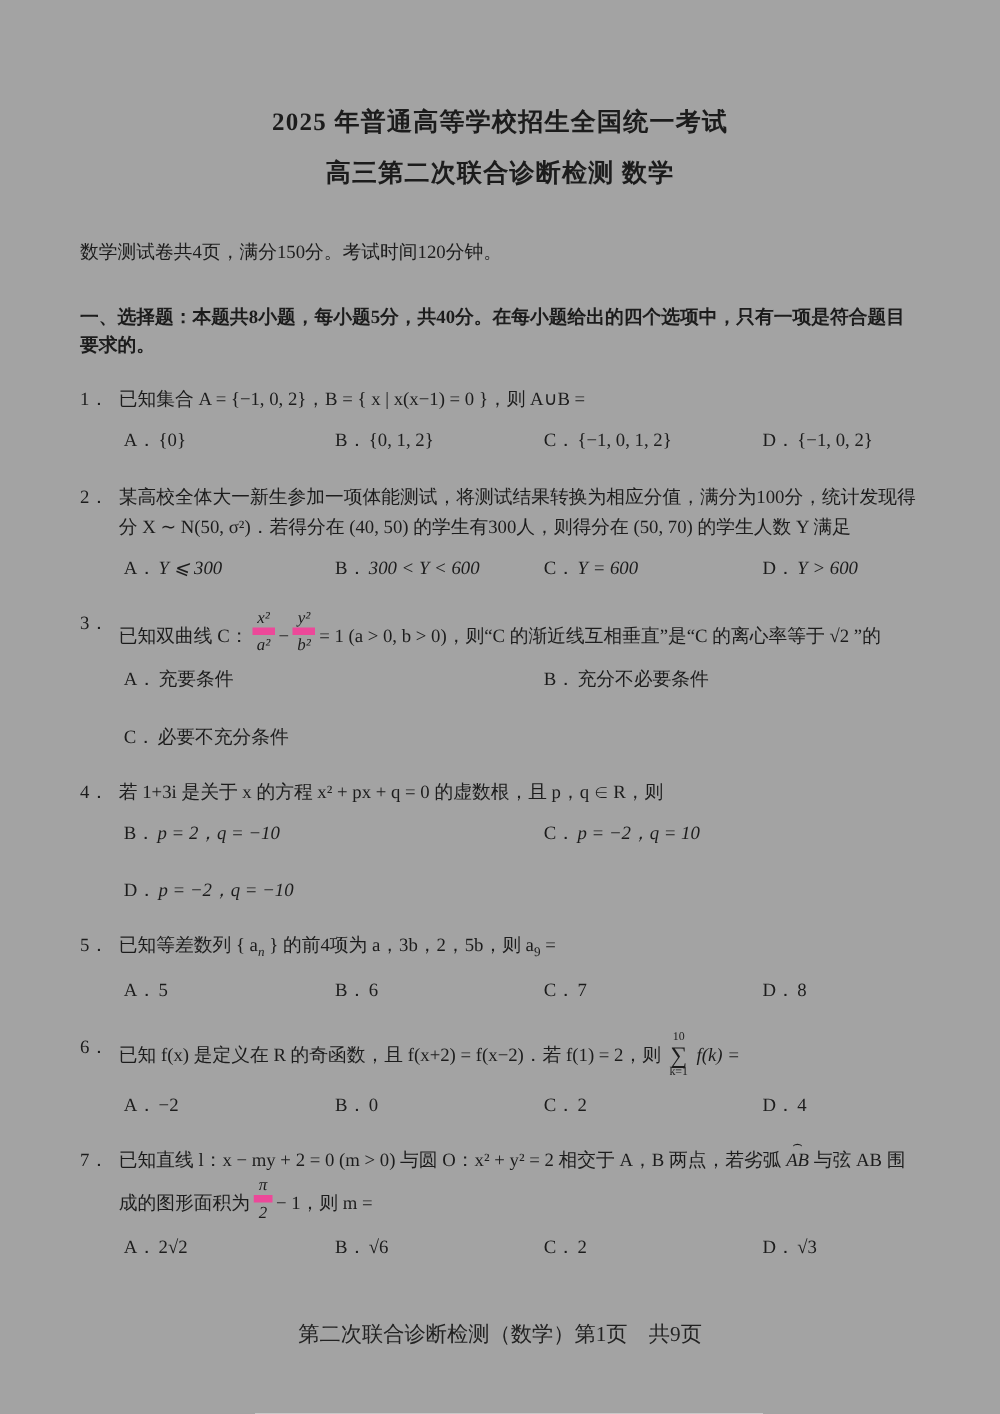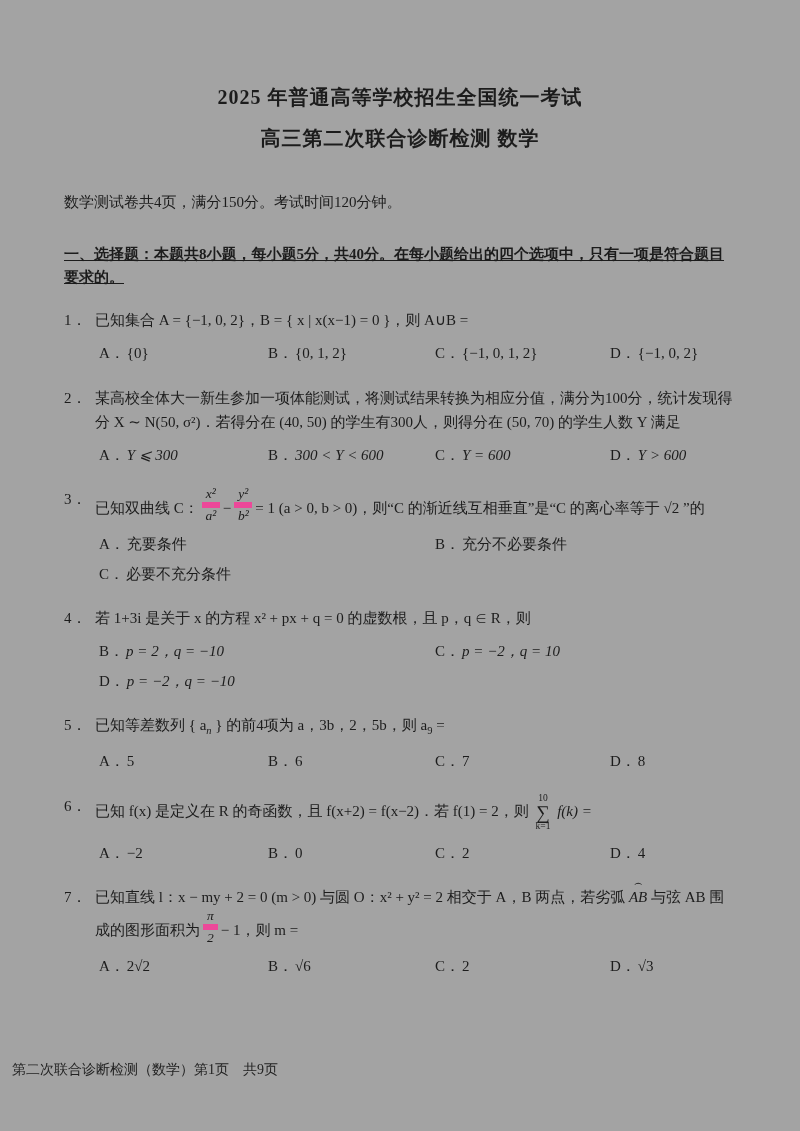--- a/index.html
+++ b/index.html
@@ -25,34 +25,33 @@
   }
   .title2 { margin-bottom: 40px; }
   .intro {
     margin: 0 0 30px 0;
     line-height: 1.4;
   }
   .section-header {
     margin: 0 0 20px 0;
     font-weight: bold;
     line-height: 1.5;
-    text-decoration: underline;
   }
   .question { margin: 0; }
   .qline { display: flex; align-items: flex-start; }
   .qnum { flex: 0 0 31px; width: 31px; line-height: 1.6; }
   .qbody { flex: 1; line-height: 1.6; }
   .opts {
     display: grid;
     padding-left: 35px;
     margin: 12px 0 22px 0;
     line-height: 1.3;
   }
   .opts4 { grid-template-columns: 169px 167px 175px auto; }
-  .opts2 { grid-template-columns: 336px auto; row-gap: 10px; }
+  .opts2 { grid-template-columns: 336px auto; row-gap: 26px; }
   .opt { white-space: nowrap; }
   .optlabel { margin-right: 2px; }
   .math {
     font-family: "Liberation Serif", serif;
     font-style: italic;
   }
   .frac {
     display: inline-block;
     vertical-align: -0.5em;
     text-align: center;
@@ -81,23 +80,23 @@
     font-size: 0.85em;
     line-height: 1;
     font-style: normal;
   }
   sub { font-size: 0.7em; }
   .footer {
     position: absolute;
     bottom: 52px;
     left: 0;
     right: 0;
-    font-size: 14px;
+    text-align: center;
+    font-size: 17px;
     color: #222;
-    margin-left: 12px;
   }
 </style>
 </head>
 <body>
 
 <div class="page">
 
   <h1 class="title">2025 年普通高等学校招生全国统一考试</h1>
   <h1 class="title title2">高三第二次联合诊断检测 数学</h1>
 

